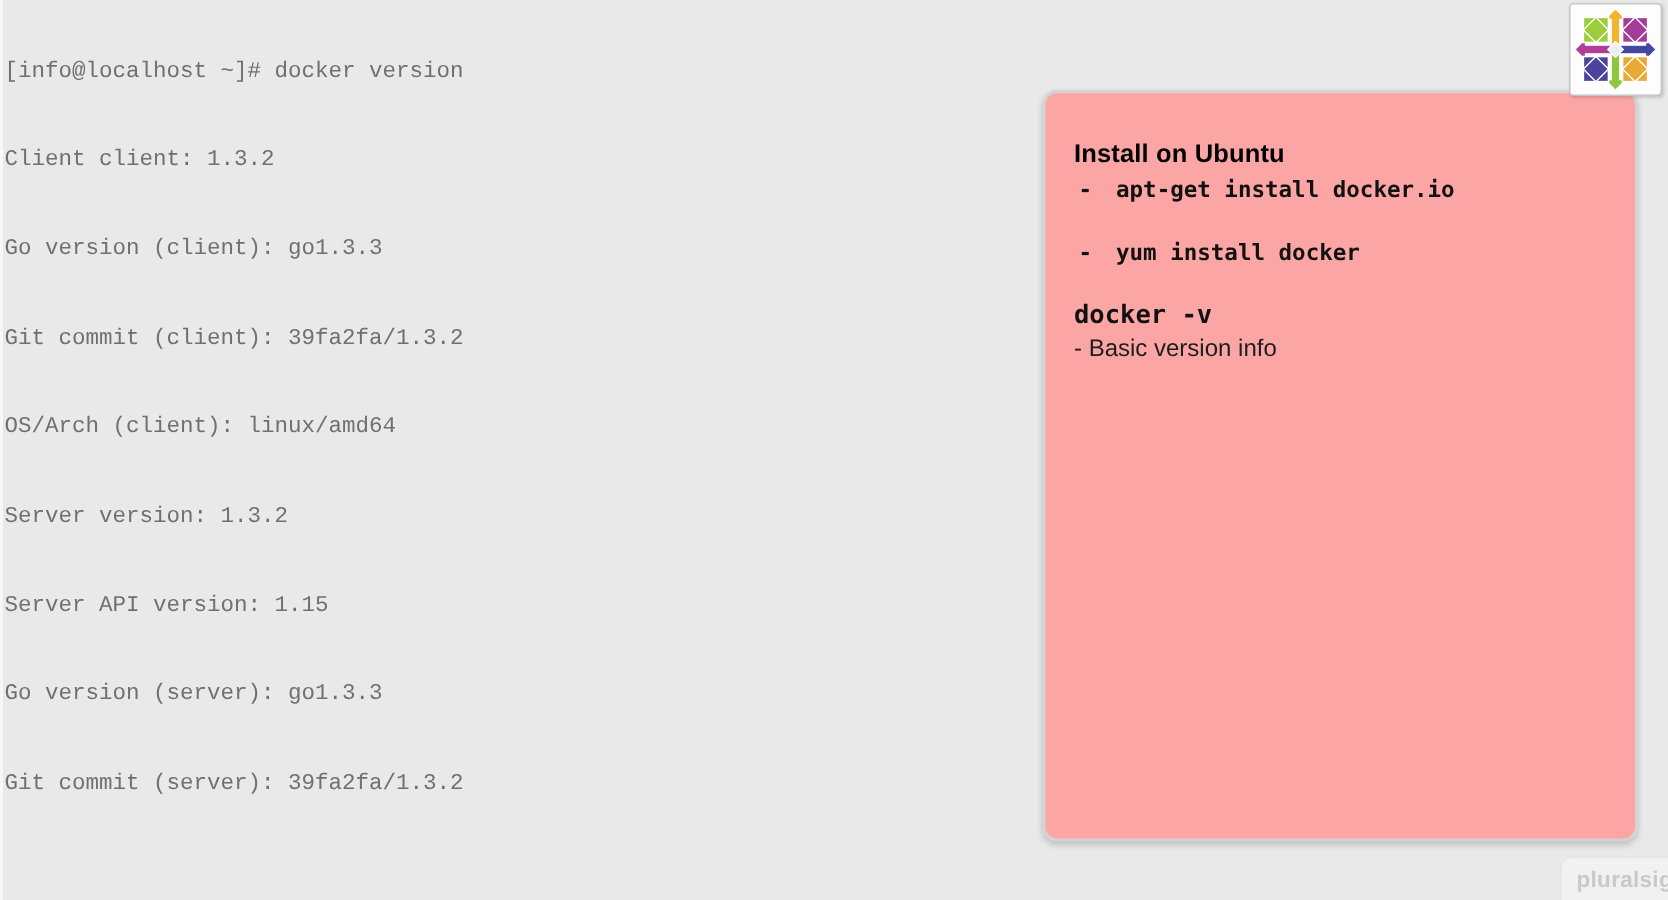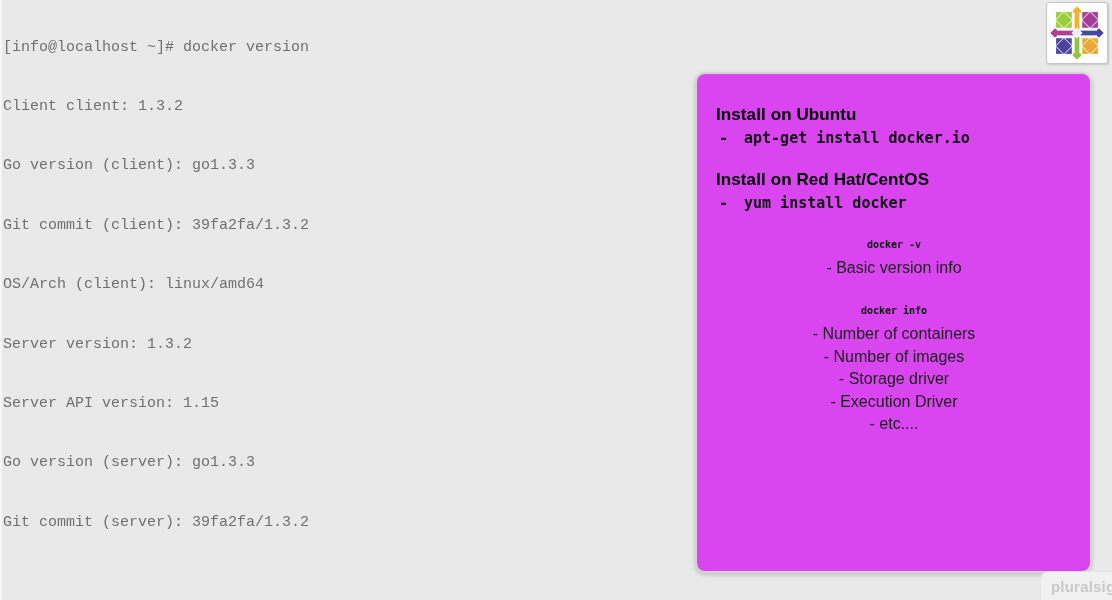--- a/index.html
+++ b/index.html
@@ -20,22 +20,22 @@
     position:absolute; left:3px; top:-2px; width:690px;
     font-family:"Liberation Mono","DejaVu Sans Mono",monospace;
     font-size:15px; line-height:19.8px;
     color:#707070;
     white-space:pre;
   }
   .term-line { height:19.8px; }
 
   
   .panel {
-    position:absolute; left:695px; top:72px; width:397px; height:501px;
-    background:#d946ef;
+    position:absolute; left:695px; top:60px; width:397px; height:501px;
+    background:#fca5a5;
     border:2px solid #d4d4d4;
     border-radius:10px;
     box-shadow:0 2px 4px rgba(0,0,0,0.18);
     padding:30px 18px 0 19px;
   }
   .phead {
     font-size:17px; font-weight:bold; color:#000000; line-height:22px;
     letter-spacing:0.1px;
   }
   .pcmdline {
@@ -43,25 +43,24 @@
     font-family:"DejaVu Sans Mono",monospace;
     font-weight:bold; font-size:15px; line-height:22px; color:#111111;
     margin-top:1px;
   }
   .pcmdline .dash { width:28px; padding-left:3px; }
   .install-section { margin-bottom:20px; }
   .basic-head { margin-bottom:21px; }
   .cmd-block { margin-bottom:21px; }
   .cmd-block .cmd {
     font-family:"DejaVu Sans Mono",monospace;
-    font-weight:bold; font-size:10px; line-height:22px; color:#111111;
+    font-weight:bold; font-size:17px; line-height:22px; color:#111111;
     margin-bottom:1px;
-    text-align:center;
   }
-  .note { font-size:16px; line-height:22.4px; color:#1d1d1d;text-align:center; }
+  .note { font-size:16px; line-height:22.4px; color:#1d1d1d; }
 
   
   .logo-tile {
     position:absolute; left:1046px; top:2px; width:62px; height:62px;
     background:#fdfdfd;
     border:1px solid #c6c6c6;
     border-radius:3px;
     box-shadow:1px 1px 2px rgba(0,0,0,0.15);
     display:flex; align-items:center; justify-content:center;
   }
@@ -119,42 +118,33 @@
 
   <div class="install-section">
     <div class="phead">Install on Ubuntu</div>
     <div class="pcmdline">
       <span class="dash">-</span>
         <span>apt-get install docker.io</span>
     </div>
   </div>
 
   <div class="install-section">
-    <div class="phead">Install on Red Hat/CentOS</div>
     <div class="pcmdline">
       <span class="dash">-</span>
         <span>yum install docker</span>
     </div>
   </div>
 
 
   <div class="cmd-block">
     <div class="cmd">docker -v</div>
     <div class="note">- Basic version info</div>
   </div>
 
 
-  <div class="cmd-block">
-    <div class="cmd">docker info</div>
-    <div class="note">- Number of containers</div>
-    <div class="note">- Number of images</div>
-    <div class="note">- Storage driver</div>
-    <div class="note">- Execution Driver</div>
-    <div class="note">- etc....</div>
-  </div>
 
 </div>
 
 <div class="logo-tile">
   <svg width="56" height="56" viewBox="0 0 60 60" xmlns="http://www.w3.org/2000/svg">
 
     <polygon fill="#f0b42f" stroke="#ffffff" stroke-width="0.8" points="30,1 37.5,8.5 33,8.5 33,28 27,28 27,8.5 22.5,8.5"></polygon>
     <polygon fill="#8ec63e" stroke="#ffffff" stroke-width="0.8" points="30,59 22.5,51.5 27,51.5 27,32 33,32 33,51.5 37.5,51.5"></polygon>
     <polygon fill="#b03e97" stroke="#ffffff" stroke-width="0.8" points="1,30 8.5,22.5 8.5,27 28,27 28,33 8.5,33 8.5,37.5"></polygon>
     <polygon fill="#4547a0" stroke="#ffffff" stroke-width="0.8" points="59,30 51.5,37.5 51.5,33 32,33 32,27 51.5,27 51.5,22.5"></polygon>

